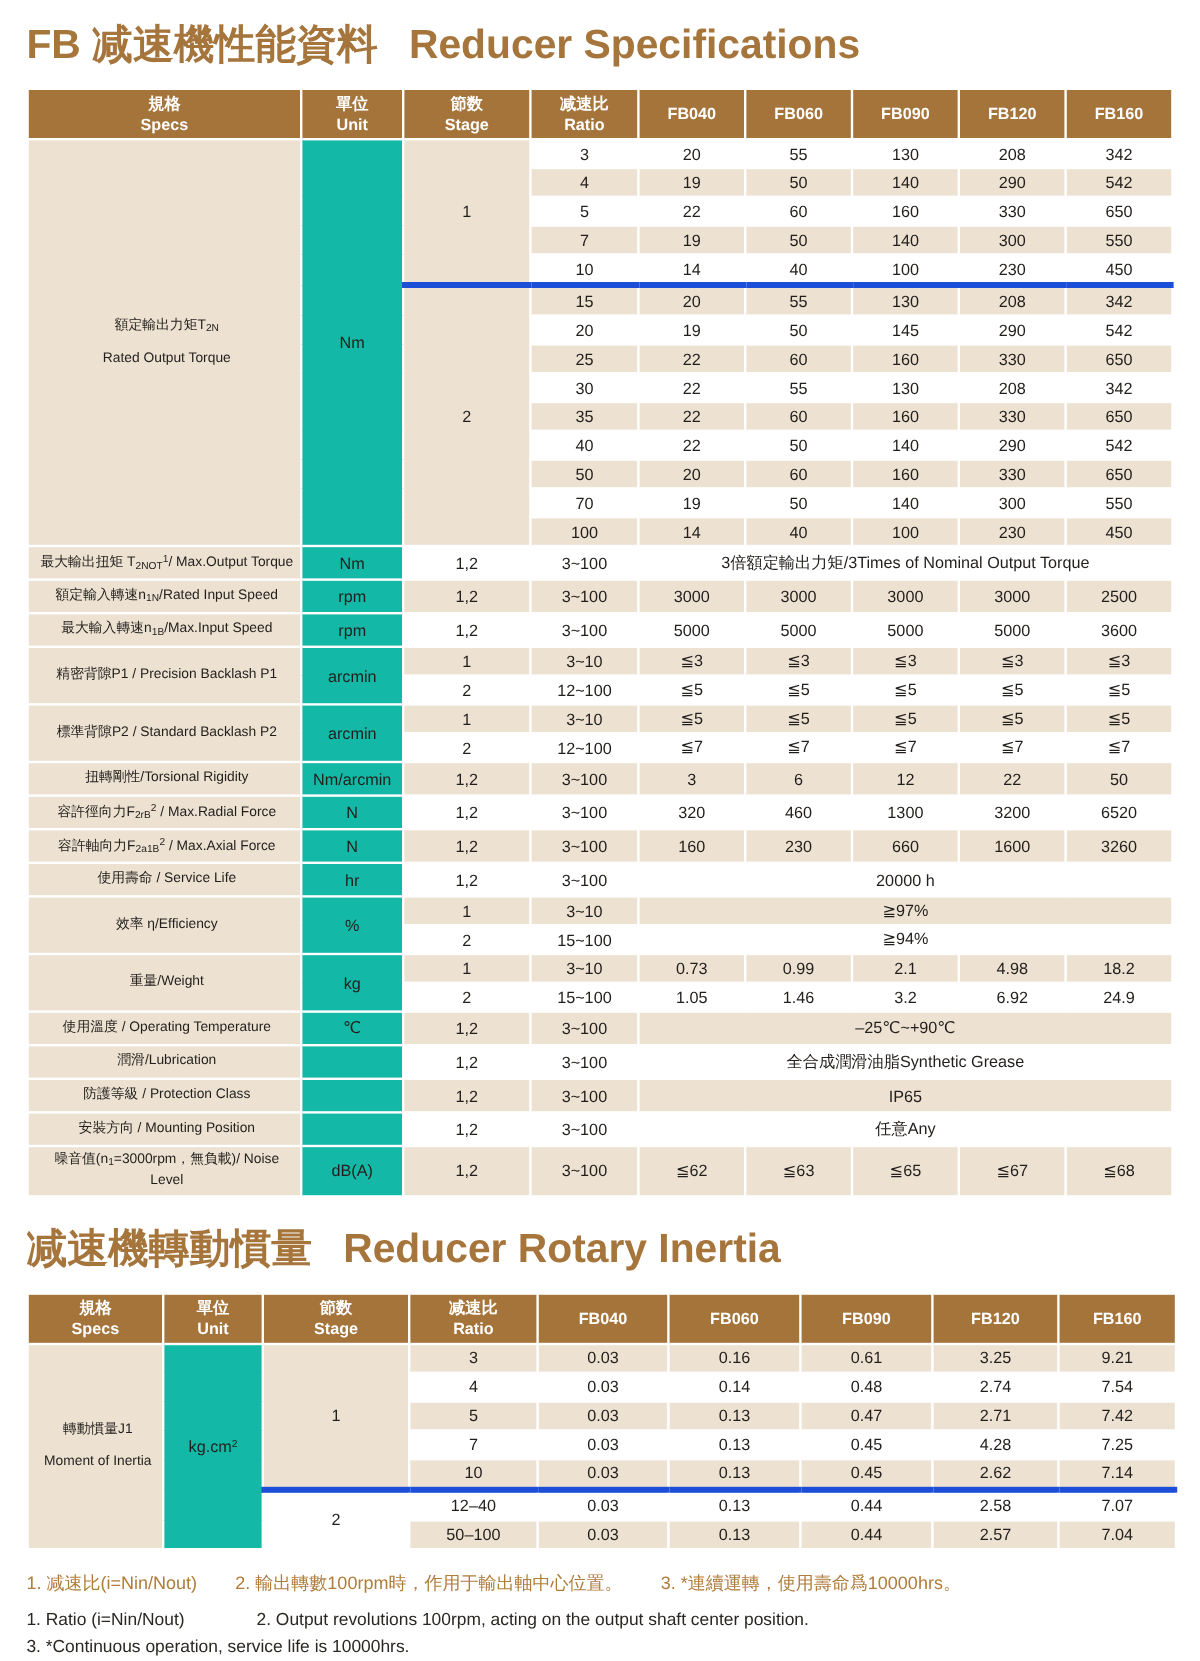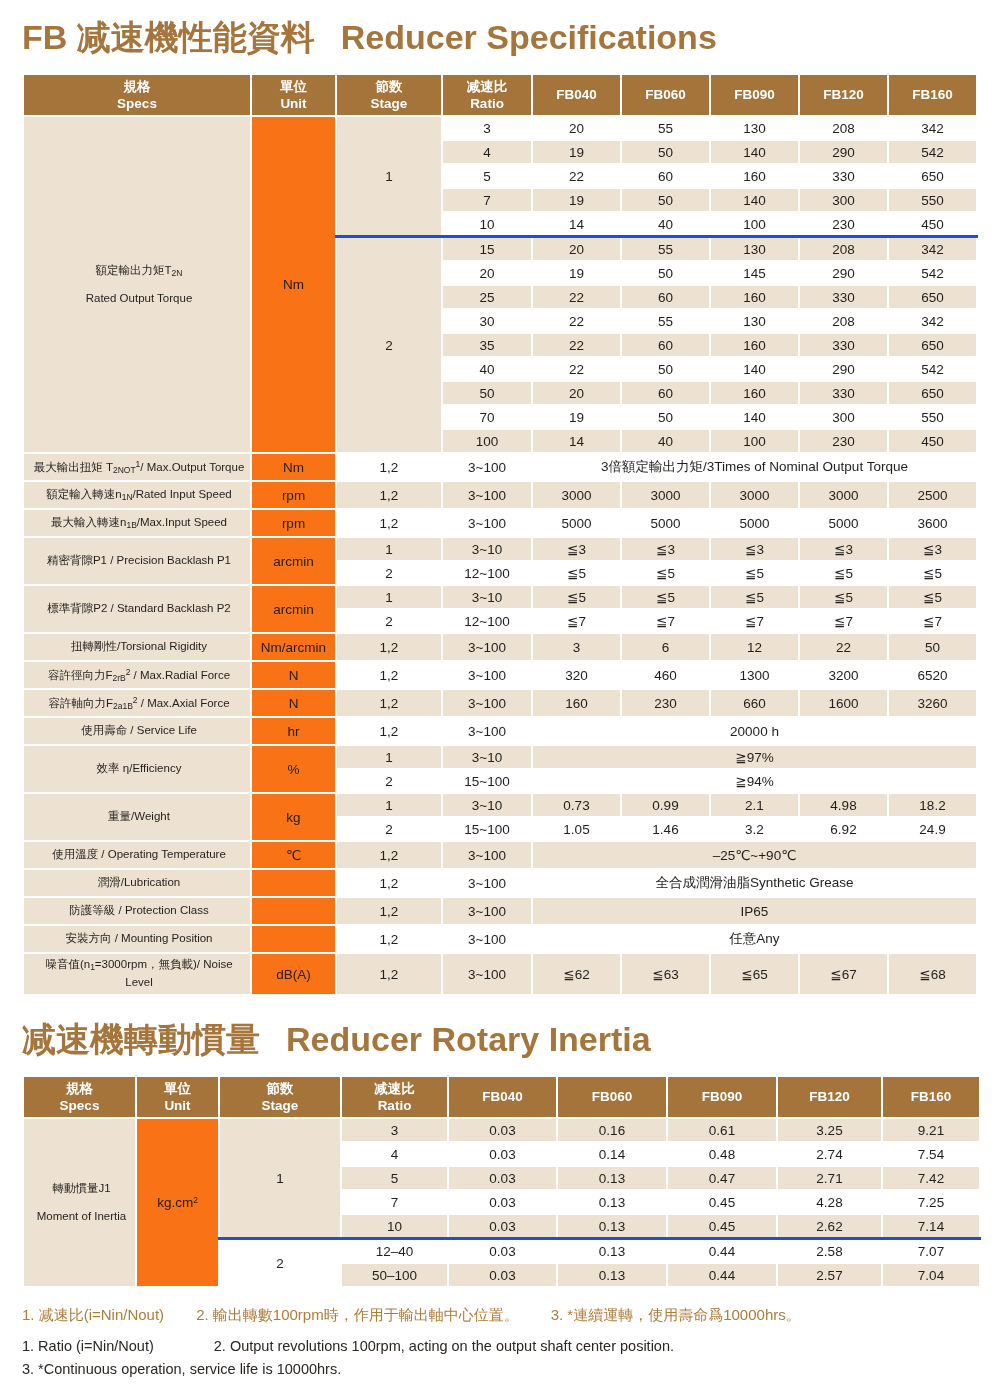--- a/index.html
+++ b/index.html
@@ -9,22 +9,22 @@
   .title .en{margin-left:26px;}
   .title2{margin-top:24px;}
   table{border-collapse:collapse;table-layout:fixed;width:956px;}
   th{background:#a5743b;color:#ffffff;font-weight:bold;font-size:13.5px;line-height:1.3;height:40px;
      border:2px solid #ffffff;padding:0 2px;text-align:center;}
   td{border:2px solid #ffffff;text-align:center;font-size:13.5px;height:22px;padding:0 2px;color:#211e1b;}
   td.white{background:#ffffff;}
   td.beige{background:#ede2d2;}
   td.label{background:#ede2d2;text-align:center;padding:2px 4px 2px 8px;font-size:11.5px;line-height:1.55;}
   td.label.tall{line-height:2.4;}
-  td.unit{background:#f97316;margin-left:37px;}
-  td.divider{border-top:3px solid #1d4ed8;}
+  td.unit{background:#14b8a6;margin-left:37px;}
+  td.divider{border-top:5px solid #1d4ed8;}
   sub{font-size:8.5px;vertical-align:-2px;}
   sup{font-size:8.5px;vertical-align:4px;}
   .notes{margin-top:18px;}
   .notes-zh{color:#b07c39;font-weight:normal;font-size:15px;margin-bottom:10px;}
   .notes-zh span{margin-right:32px;}
   .notes-en{color:#2a2622;font-size:14.5px;line-height:1.6;}
   .notes-en .gap{margin-right:60px;}
 </style>
 </head>
 <body>

